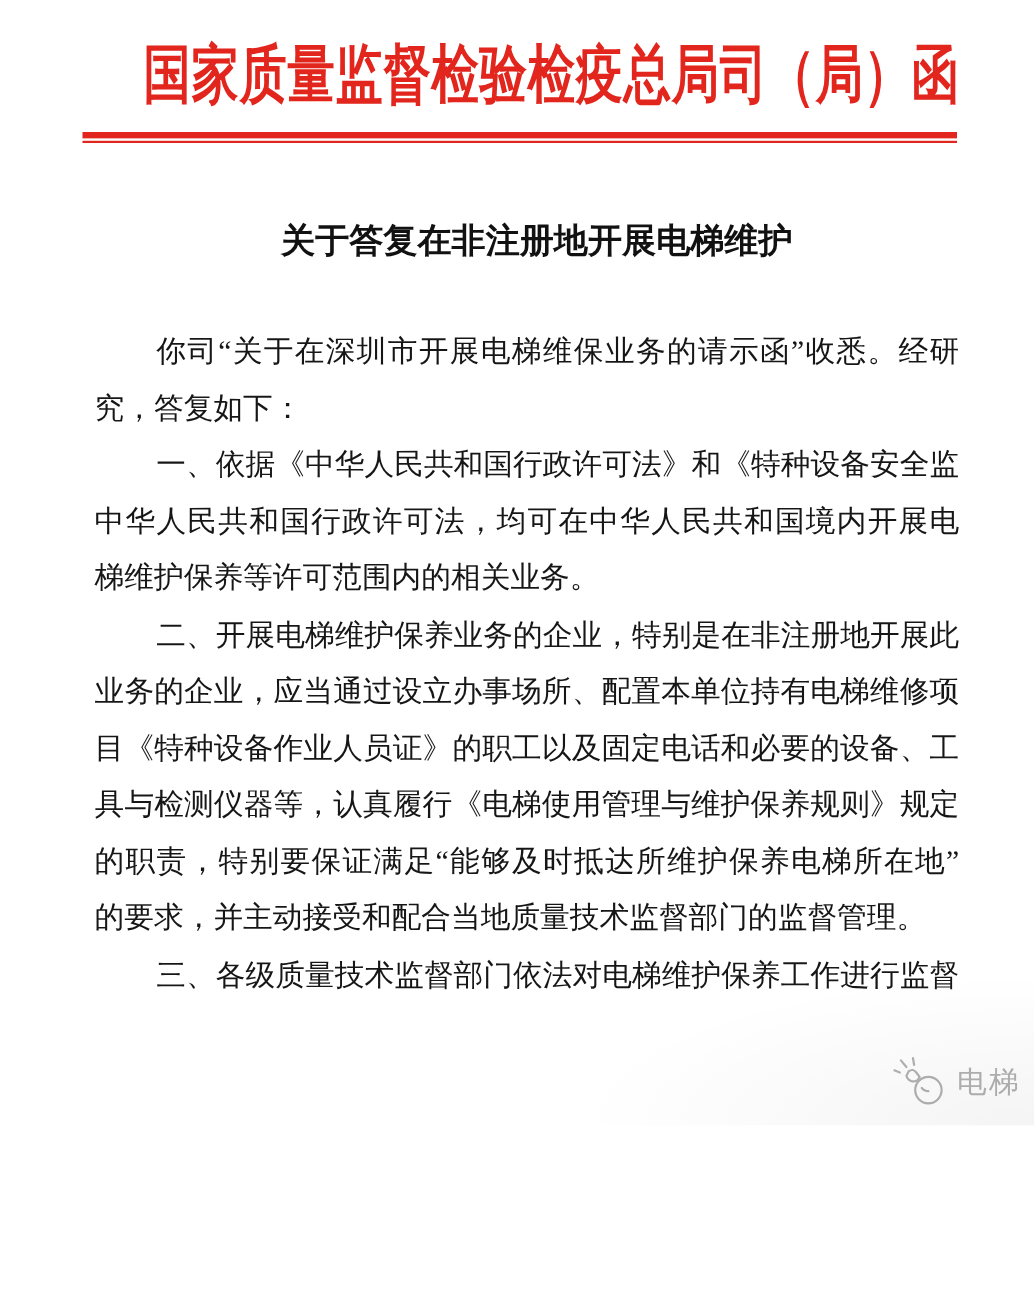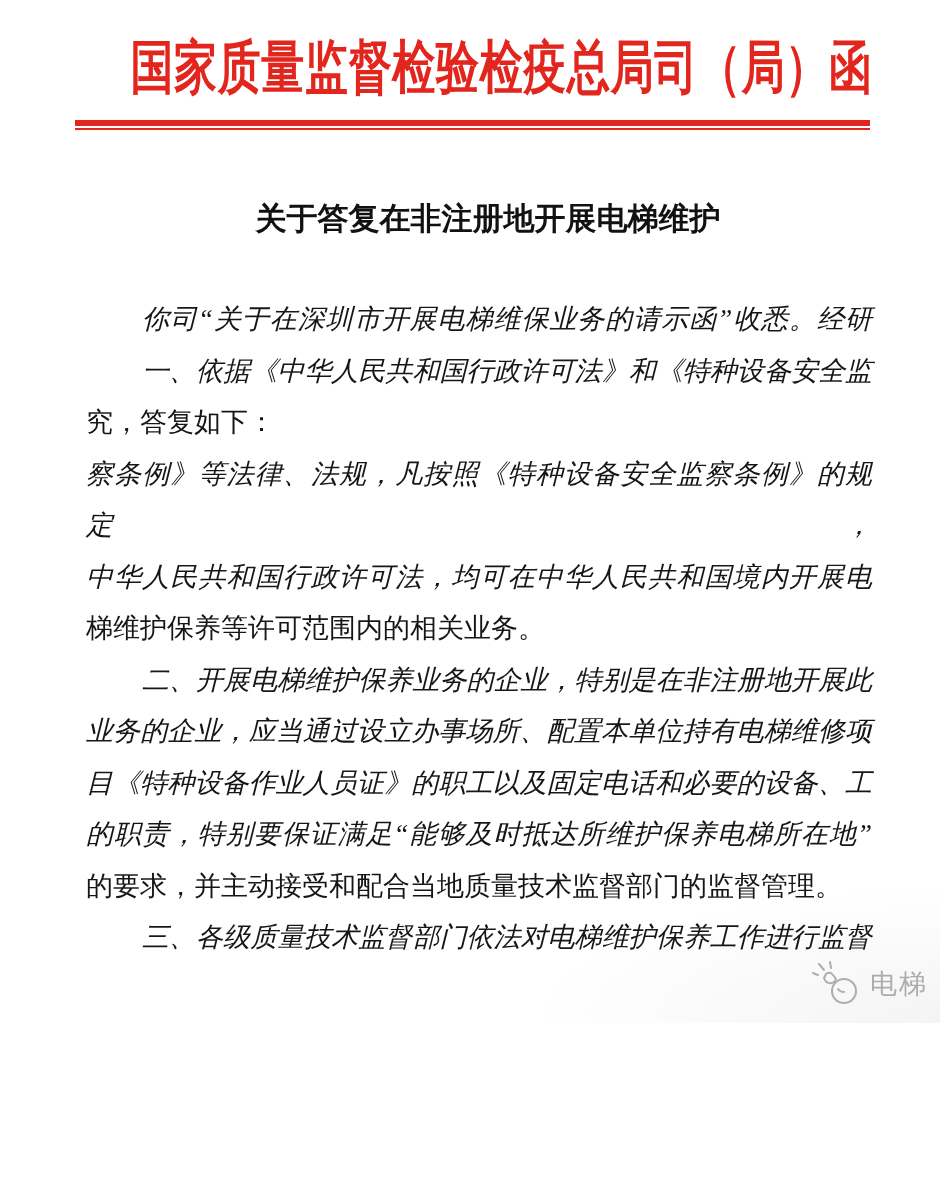--- a/index.html
+++ b/index.html
@@ -73,21 +73,20 @@
     font-family: "Liberation Serif", serif;
     font-size: 27px;
     line-height: 51.5px;
     color: #161616;
   }
   .body-text .line { white-space: nowrap; }
   .body-text .line.fill {
     white-space: normal;
     text-align: justify;
     text-align-last: justify;
-    font-style: italic;
   }
   .body-text .line.indent { text-indent: 56px; }
   
   .watermark {
     position: absolute;
     right: 12px; bottom: 16px;
     display: flex;
     align-items: center;
     gap: 6px;
     color: var(--wm-gray);
@@ -121,28 +120,28 @@
     <div class="rule-thin"></div>
   </div>
 
 
   <div class="letter-title">
     <div>关于答复在非注册地开展电梯维护</div>
   </div>
 
   <div class="body-text">
       <div class="line indent fill">你司“关于在深圳市开展电梯维保业务的请示函”收悉。经研</div>
+      <div class="line">究，答复如下：</div>
       <div class="line indent fill">一、依据《中华人民共和国行政许可法》和《特种设备安全监</div>
-      <div class="line">究，答复如下：</div>
-      <div class="line fill">察条例》等法律、法规，凡按照《特种设备安全监察条例》的规定，</div>
       <div class="line fill">中华人民共和国行政许可法，均可在中华人民共和国境内开展电</div>
       <div class="line">梯维护保养等许可范围内的相关业务。</div>
       <div class="line indent fill">二、开展电梯维护保养业务的企业，特别是在非注册地开展此</div>
       <div class="line fill">业务的企业，应当通过设立办事场所、配置本单位持有电梯维修项</div>
       <div class="line fill">目《特种设备作业人员证》的职工以及固定电话和必要的设备、工</div>
+      <div class="line fill">具与检测仪器等，认真履行《电梯使用管理与维护保养规则》规定</div>
       <div class="line fill">的职责，特别要保证满足“能够及时抵达所维护保养电梯所在地”</div>
       <div class="line">的要求，并主动接受和配合当地质量技术监督部门的监督管理。</div>
       <div class="line indent fill">三、各级质量技术监督部门依法对电梯维护保养工作进行监督</div>
     </div>
 
   <div class="watermark">
     <svg width="52" height="46" viewBox="0 0 52 46">
       <g fill="none" stroke="#b2b2b2" stroke-width="2" stroke-linecap="round">
         <path d="M12 9 L7 3"></path>
         <path d="M19 7 L18 1"></path>

